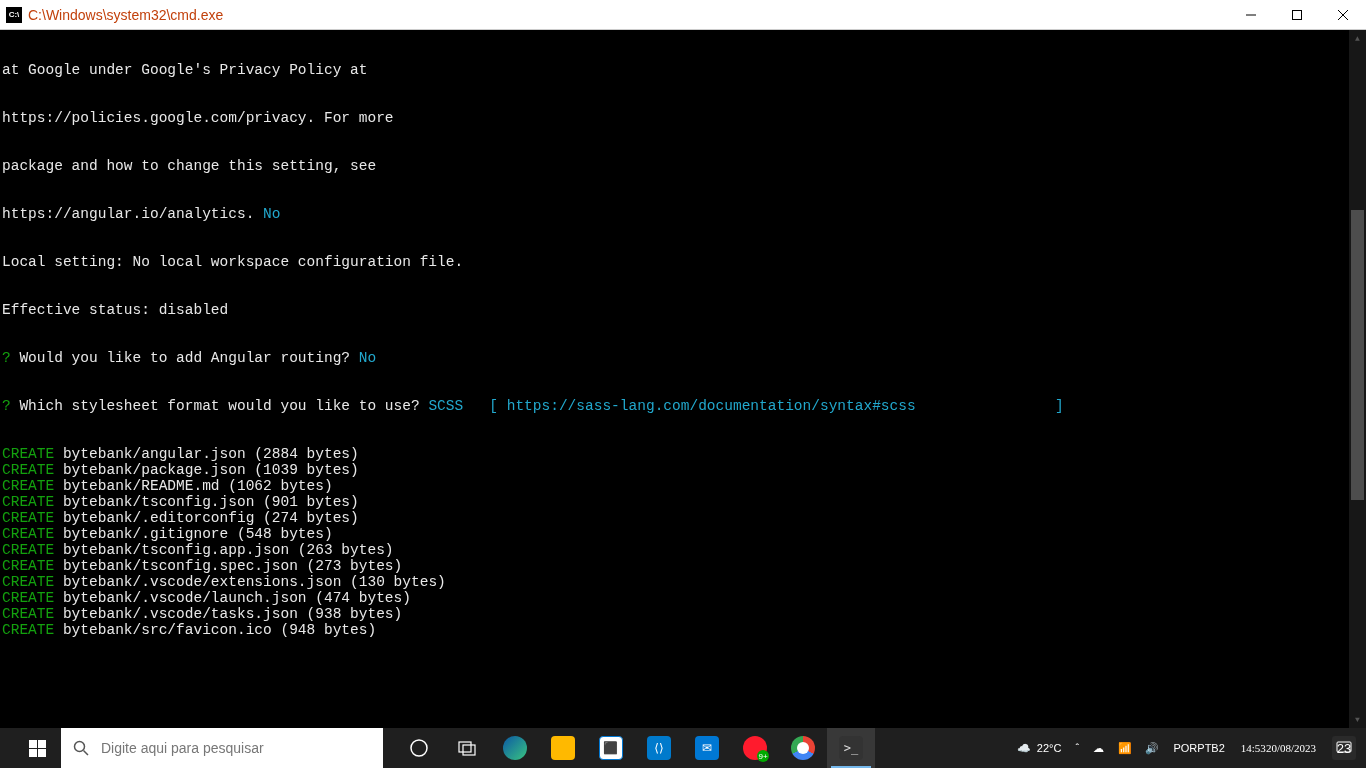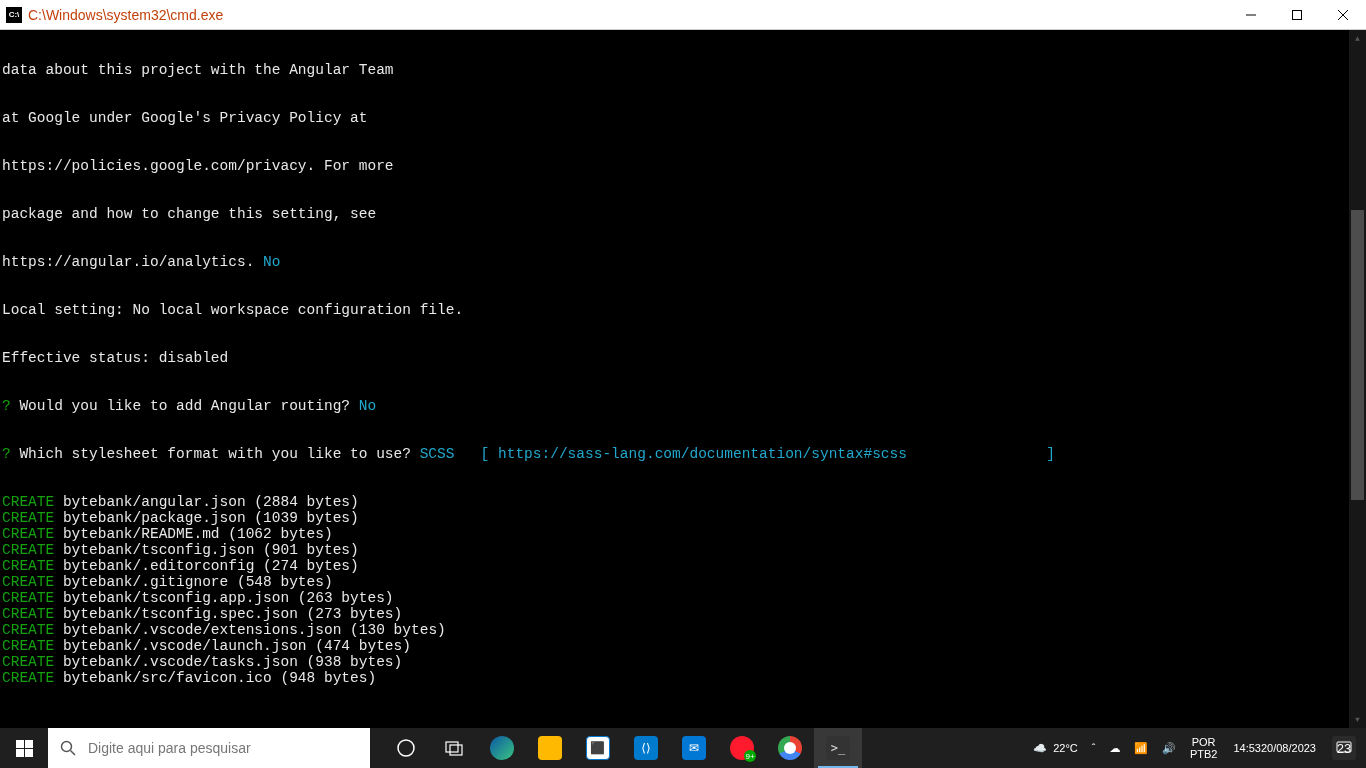--- a/index.html
+++ b/index.html
@@ -64,20 +64,21 @@
     top: 180px; height: 290px;
   }
   
   .taskbar {
     height: 40px;
     background: #1f1f1f;
     display: flex;
     align-items: center;
     color: #fff;
     font-size: 12px;
+    padding-left: 13px;
   }
   .start-btn {
     width: 48px; height: 40px;
     display: flex; align-items: center; justify-content: center;
   }
   .win-logo { display: grid; grid-template-columns: 8px 8px; grid-template-rows: 8px 8px; gap: 1px; }
   .win-logo div { background: #fff; }
   .search-box {
     height: 40px; width: 322px;
     background: #ffffff;
@@ -96,21 +97,21 @@
   }
   .task-icon.active::after {
     content: ''; position: absolute; bottom: 0; left: 4px; right: 4px; height: 2px; background: #76b9ed;
   }
   .task-icon.active { background: #383838; }
   .ico { width: 24px; height: 24px; border-radius: 4px; display:flex; align-items:center; justify-content:center; font-size:12px; }
   
   .systray { margin-left: auto; display: flex; align-items: center; height: 40px; gap: 2px; padding-right: 4px; }
   .tray-item { height: 40px; display: flex; align-items: center; justify-content: center; color: #fff; font-size: 11px; padding: 0 6px; }
   .weather { display: flex; align-items: center; gap: 6px; }
-  .datetime { text-align: right; line-height: 14px; font-size: 11px; padding: 0 8px; }
+  .datetime { text-align: right; line-height: 14px; font-size: 11px; padding: 0 8px; font-family: Liberation Serif, serif; }
   .notif-badge {
     width: 24px; height: 24px; background: #2a2a2a; border-radius: 3px;
     display: flex; align-items: center; justify-content: center; font-size: 10px;
     position: relative;
   }
 </style>
 </head>
 <body>
 
 <div class="titlebar">
@@ -133,29 +134,28 @@
       <svg viewBox="0 0 10 10">
           <line x1="0" y1="0" x2="10" y2="10" stroke="#000" stroke-width="1"></line>
           <line x1="10" y1="0" x2="0" y2="10" stroke="#000" stroke-width="1"></line>
         </svg>
     </div>
   </div>
 </div>
 
 <div class="terminal">
   <div class="terminal-body">
-    <div class="line c-white">data about this project with the Angular Team</div>
     <div class="line c-white">at Google under Google's Privacy Policy at</div>
     <div class="line c-white">https://policies.google.com/privacy. For more</div>
     <div class="line c-white">package and how to change this setting, see</div>
     <div class="line"><span class="c-white">https://angular.io/analytics. </span><span class="c-cyan">No</span></div>
     <div class="line c-white">Local setting: No local workspace configuration file.</div>
     <div class="line c-white">Effective status: disabled</div>
     <div class="line"><span class="c-green">?</span><span class="c-white"> Would you like to add Angular routing? </span><span class="c-cyan">No</span></div>
-    <div class="line"><span class="c-green">?</span><span class="c-white"> Which stylesheet format with you like to use? </span><span class="c-cyan">SCSS   </span><span class="c-cyan">[ </span><span class="c-cyan">https://sass-lang.com/documentation/syntax#scss</span><span class="c-cyan">                ]</span></div>
+    <div class="line"><span class="c-green">?</span><span class="c-white"> Which stylesheet format would you like to use? </span><span class="c-cyan">SCSS   </span><span class="c-cyan">[ </span><span class="c-cyan">https://sass-lang.com/documentation/syntax#scss</span><span class="c-cyan">                ]</span></div>
     <div id="creates-container"><div class="line"><span class="c-green">CREATE</span><span class="c-white"> bytebank/angular.json (2884 bytes)</span></div><div class="line"><span class="c-green">CREATE</span><span class="c-white"> bytebank/package.json (1039 bytes)</span></div><div class="line"><span class="c-green">CREATE</span><span class="c-white"> bytebank/README.md (1062 bytes)</span></div><div class="line"><span class="c-green">CREATE</span><span class="c-white"> bytebank/tsconfig.json (901 bytes)</span></div><div class="line"><span class="c-green">CREATE</span><span class="c-white"> bytebank/.editorconfig (274 bytes)</span></div><div class="line"><span class="c-green">CREATE</span><span class="c-white"> bytebank/.gitignore (548 bytes)</span></div><div class="line"><span class="c-green">CREATE</span><span class="c-white"> bytebank/tsconfig.app.json (263 bytes)</span></div><div class="line"><span class="c-green">CREATE</span><span class="c-white"> bytebank/tsconfig.spec.json (273 bytes)</span></div><div class="line"><span class="c-green">CREATE</span><span class="c-white"> bytebank/.vscode/extensions.json (130 bytes)</span></div><div class="line"><span class="c-green">CREATE</span><span class="c-white"> bytebank/.vscode/launch.json (474 bytes)</span></div><div class="line"><span class="c-green">CREATE</span><span class="c-white"> bytebank/.vscode/tasks.json (938 bytes)</span></div><div class="line"><span class="c-green">CREATE</span><span class="c-white"> bytebank/src/favicon.ico (948 bytes)</span></div></div>
     
     
     
     
     
     
     
     
     
@@ -242,21 +242,21 @@
       </div>
     <div class="tray-item">
         <span>☁</span>
       </div>
     <div class="tray-item">
         <span>📶</span>
       </div>
     <div class="tray-item">
         <span>🔊</span>
       </div>
-    <div class="tray-item" style="flex-direction:column;line-height:12px">
+    <div class="tray-item" style="flex-direction:row;line-height:12px">
       <span>POR</span>
       <span>PTB2</span>
     </div>
     <div class="tray-item datetime">
       <div>14:53</div>
       <div>20/08/2023</div>
     </div>
     <div class="tray-item">
       <div class="notif-badge">
         <svg width="16" height="16" viewBox="0 0 16 16" fill="none" stroke="#fff" stroke-width="1">

